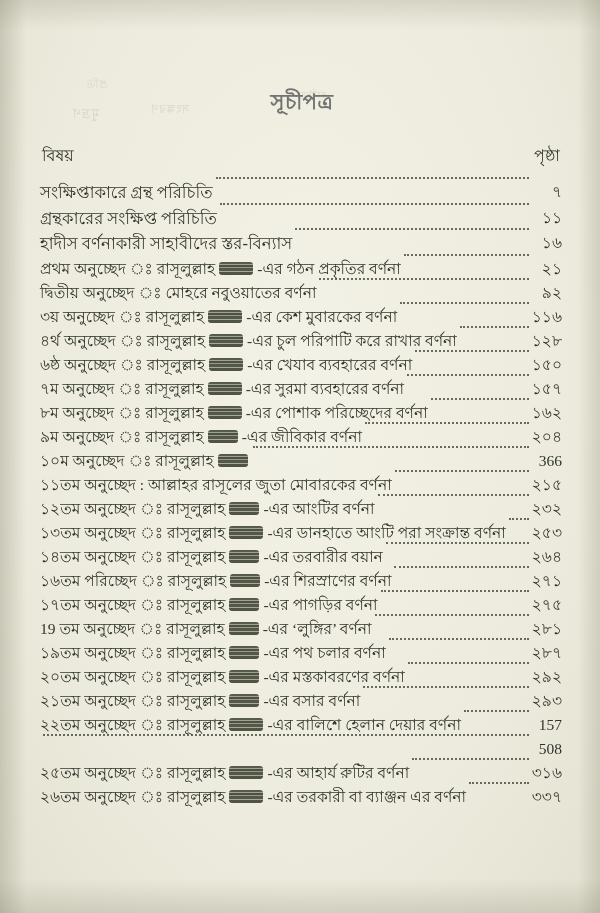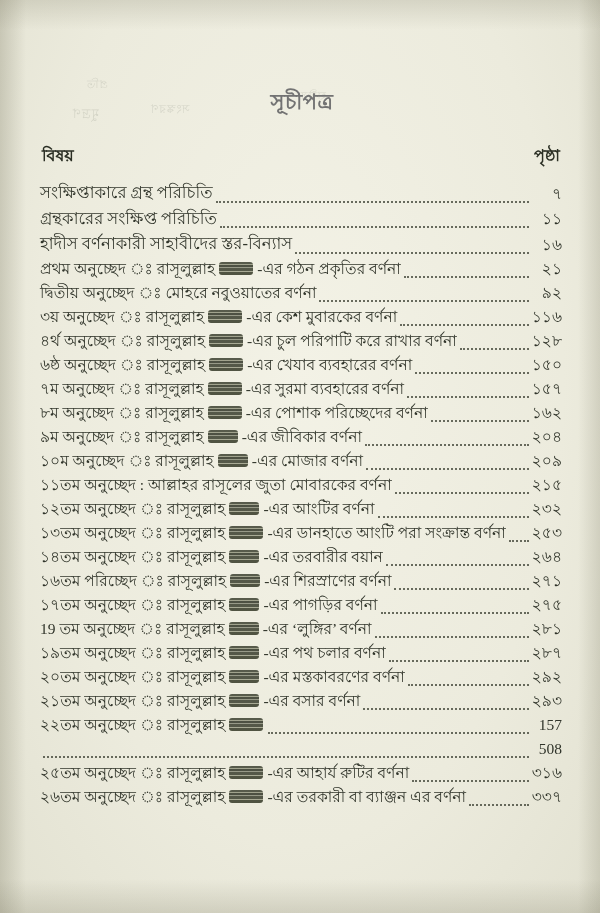--- a/index.html
+++ b/index.html
@@ -79,33 +79,33 @@
     letter-spacing: 0.5px;
     color: #737373;
     margin: 0 0 22px 0;
   }
 
   .head-row {
     display: flex;
     justify-content: space-between;
     align-items: flex-end;
     font-size: 16px;
-    font-weight: 700;
+    font-weight: 400;
     color: #2b2f24;
     padding: 0 6px 0 4px;
     margin-bottom: 10px;
   }
 
   .toc {
     display: block;
   }
 
   .row {
     display: flex;
-    align-items: flex-end;
+    align-items: flex-start;
     font-size: 15.5px;
     line-height: 1.55;
     color: #30342a;
     padding: 0 4px 0 2px;
     white-space: nowrap;
   }
   .row .label {
     flex: 0 0 auto;
     display: inline-flex;
     align-items: baseline;
@@ -262,24 +262,23 @@
           <span class="seal"></span>
           <span>-এর জীবিকার বর্ণনা</span>
         </span>
         <span class="dots"></span>
         <span class="page">২০৪</span>
       </div>
       <div class="row">
         <span class="label">
           <span>১০ম অনুচ্ছেদ ঃ রাসূলুল্লাহ</span>
           <span class="seal"></span>
-          <span>-এর মোজার বর্ণনা</span>
-        </span>
-        <span class="dots"></span>
-        <span class="page">২০৯</span>
+        </span>
+        <span class="dots"></span>
+        <span class="page">366</span>
       </div>
       <div class="row">
         <span class="label">
           <span>১১তম অনুচ্ছেদ : আল্লাহর রাসূলের জুতা মোবারকের বর্ণনা</span>
         </span>
         <span class="dots"></span>
         <span class="page">২১৫</span>
       </div>
       <div class="row">
         <span class="label">
@@ -359,20 +358,21 @@
           <span class="seal"></span>
           <span>-এর বসার বর্ণনা</span>
         </span>
         <span class="dots"></span>
         <span class="page">২৯৩</span>
       </div>
       <div class="row">
         <span class="label">
           <span>২২তম অনুচ্ছেদ ঃ রাসূলুল্লাহ</span>
           <span class="seal wide"></span>
+          <span>-এর বালিশে হেলান দেয়ার বর্ণনা</span>
         </span>
         <span class="dots"></span>
         <span class="page">157</span>
       </div>
       <div class="row">
         <span class="dots"></span>
         <span class="page">508</span>
       </div>
       <div class="row">
         <span class="label">

